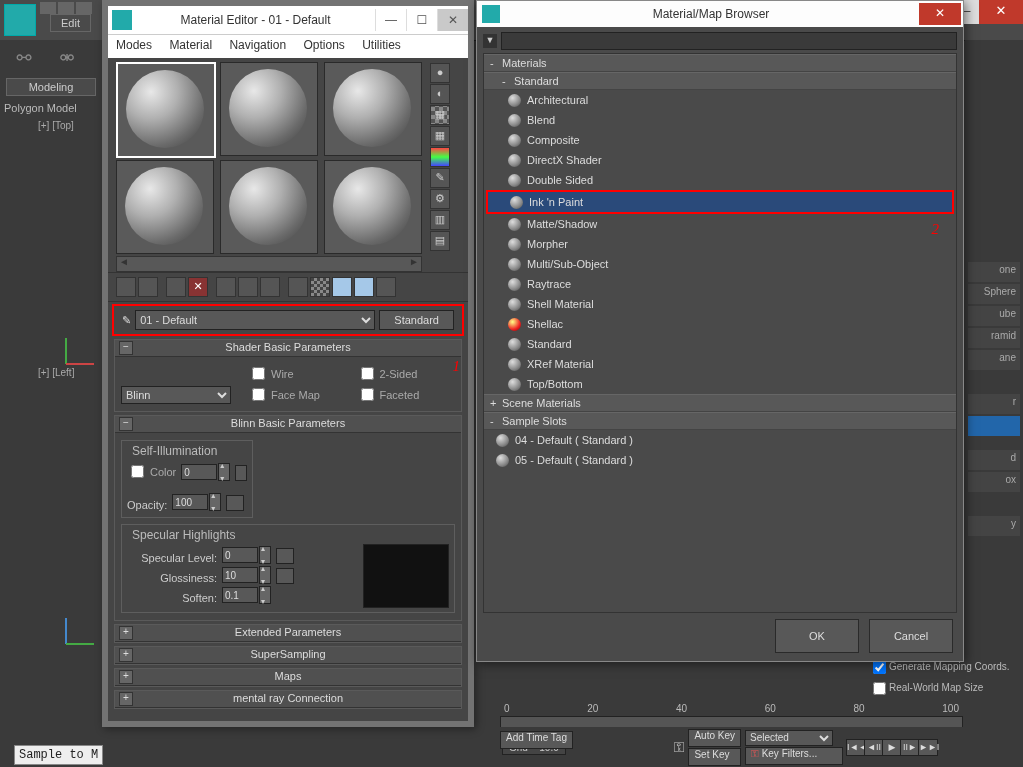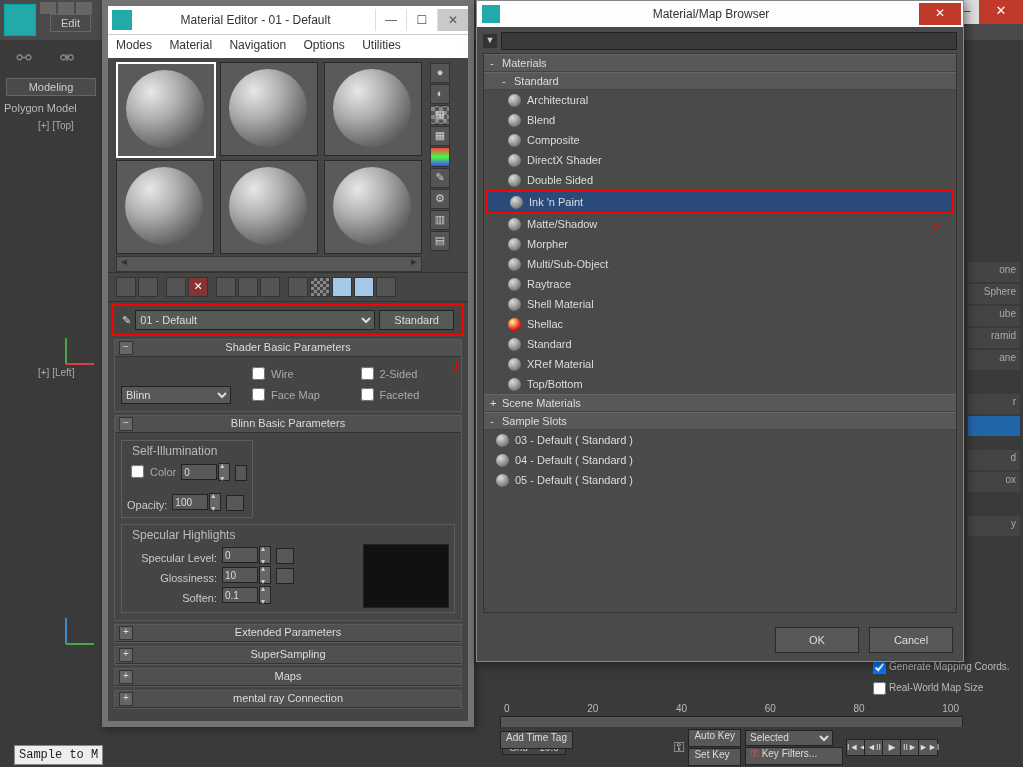--- a/index.html
+++ b/index.html
@@ -90,21 +90,21 @@
 .mb-tree{position:absolute;top:52px;left:6px;right:6px;bottom:48px;background:#4a4a4a;border:1px solid #333;overflow:hidden}
 .mb-group-hd{background:#585858;padding:2px 6px;font-size:11px;color:#ddd;border-bottom:1px solid #444;border-top:1px solid #666}
 .mb-group-hd .pm{display:inline-block;width:8px;margin-right:4px}
 .mb-list{padding:0}
 .mb-item{display:flex;align-items:center;height:18px;padding:1px 4px 1px 24px;font-size:11px;color:#ddd}
 .mb-item .ball{width:13px;height:13px;border-radius:50%;background:radial-gradient(circle at 35% 30%,#ddd,#888 60%,#444);margin-right:6px;flex-shrink:0}
 .mb-item.red .ball{background:radial-gradient(circle at 35% 30%,#ff8,#e22 60%,#700)}
 .mb-item.sel{border:2px solid red;background:#2a4a7a;margin:0 2px;padding-left:22px}
 .mb-item.sampleslot{padding-left:12px}
 .mb-buttons{position:absolute;bottom:8px;right:10px;display:flex;gap:10px}
-.mb-buttons button{width:84px;height:26px;background:#585858;border:1px solid #2a2a2a;color:#ddd;font-size:11px}
+.mb-buttons button{width:84px;height:34px;background:#585858;border:1px solid #2a2a2a;color:#ddd;font-size:11px}
 </style>
 </head>
 <body>
 
 <div class="main">
 
   <div class="bg-toolbar">
     <div class="logo"></div>
     <div class="top-icons">
         <span></span>
@@ -437,24 +437,20 @@
           <div class="mb-item">
             <span class="ball"></span>
             <span>Top/Bottom</span>
           </div>
         </div>
       <div class="mb-group-hd"><span class="pm">+</span><span>Scene Materials</span></div>
       <div class="mb-group-hd"><span class="pm">-</span><span>Sample Slots</span></div>
       <div class="mb-list" id="mb-sampleslots-list">
           <div class="mb-item sampleslot">
             <span class="ball"></span>
-            <span>03 - Default  ( Standard )</span>
-          </div>
-          <div class="mb-item sampleslot">
-            <span class="ball"></span>
             <span>04 - Default  ( Standard )</span>
           </div>
           <div class="mb-item sampleslot">
             <span class="ball"></span>
             <span>05 - Default  ( Standard )</span>
           </div>
         </div>
     </div>
     <div class="ann" style="top:220px;right:24px">2</div>
     <div class="mb-buttons">

